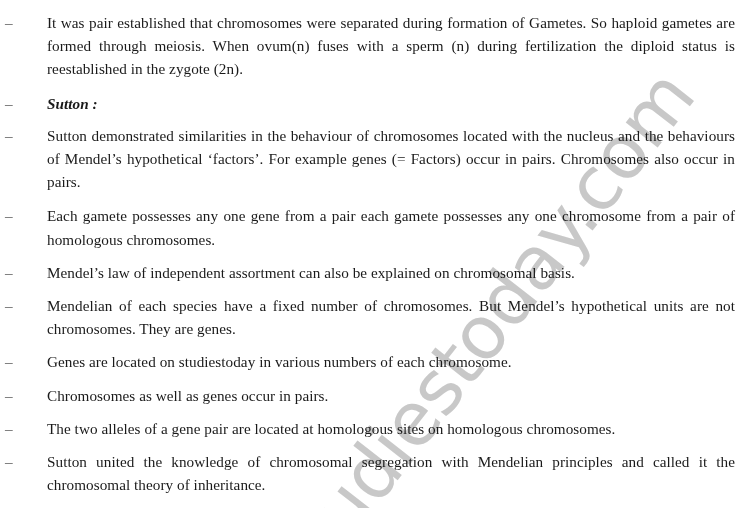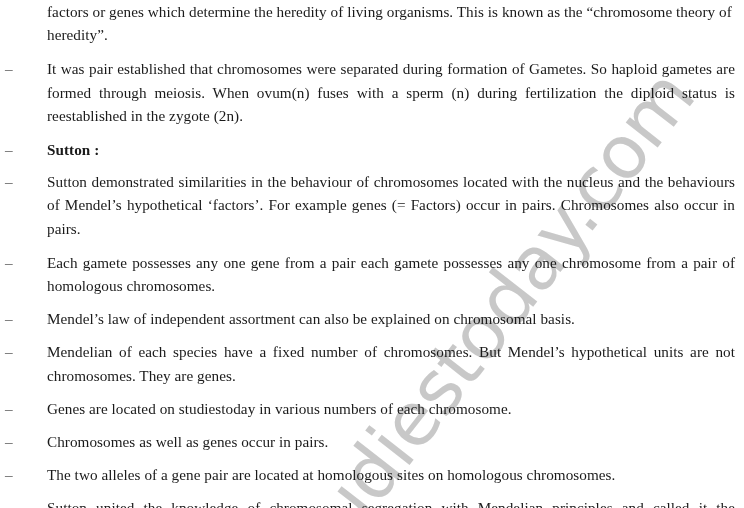--- a/index.html
+++ b/index.html
@@ -72,38 +72,36 @@
   }
   .para .txt {
     display: block;
   }
   .para .txt.lastline,
   .para.nojust .txt {
     text-align: left;
   }
   .para.bold .txt {
     font-weight: bold;
+    font-style: italic;
   }
   
   .gap-a { height: 11px; }
   .gap-b { height: 10px; }
   .gap-c { height: 9px; }
 </style>
 </head>
 <body>
 
 <div id="watermark-layer">
   <div id="watermark-text" style="color: rgb(198, 198, 198); transform: rotate(-52deg);">studiestoday.com</div>
 </div>
 
 <div id="doc">
 
-  <div class="para first nojust">
-    <span class="txt">factors or genes which determine the heredity of  living organisms. This is known as the “chromosome theory of  heredity”.</span>
-  </div>
 
   <div class="gap-a"></div>
 
   <div class="para">
     <span class="dash">–</span>
     <span class="txt">It was pair established that chromosomes were separated during formation of  Gametes. So haploid gametes are formed through meiosis. When ovum(n) fuses with a sperm (n) during fertilization the diploid status is reestablished in the zygote (2n).</span>
   </div>
 
   <div class="gap-a"></div>
 

